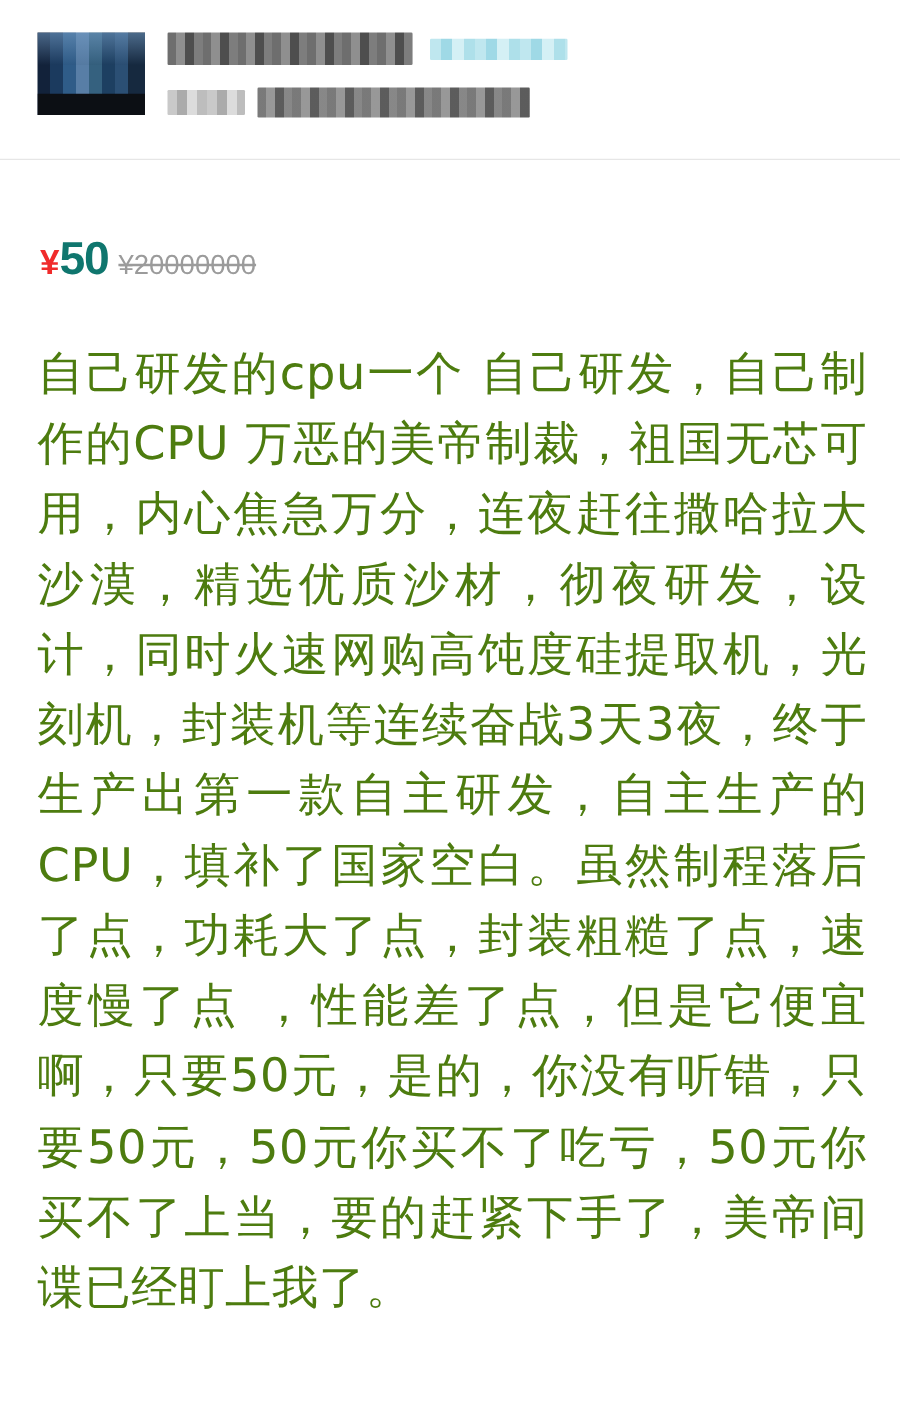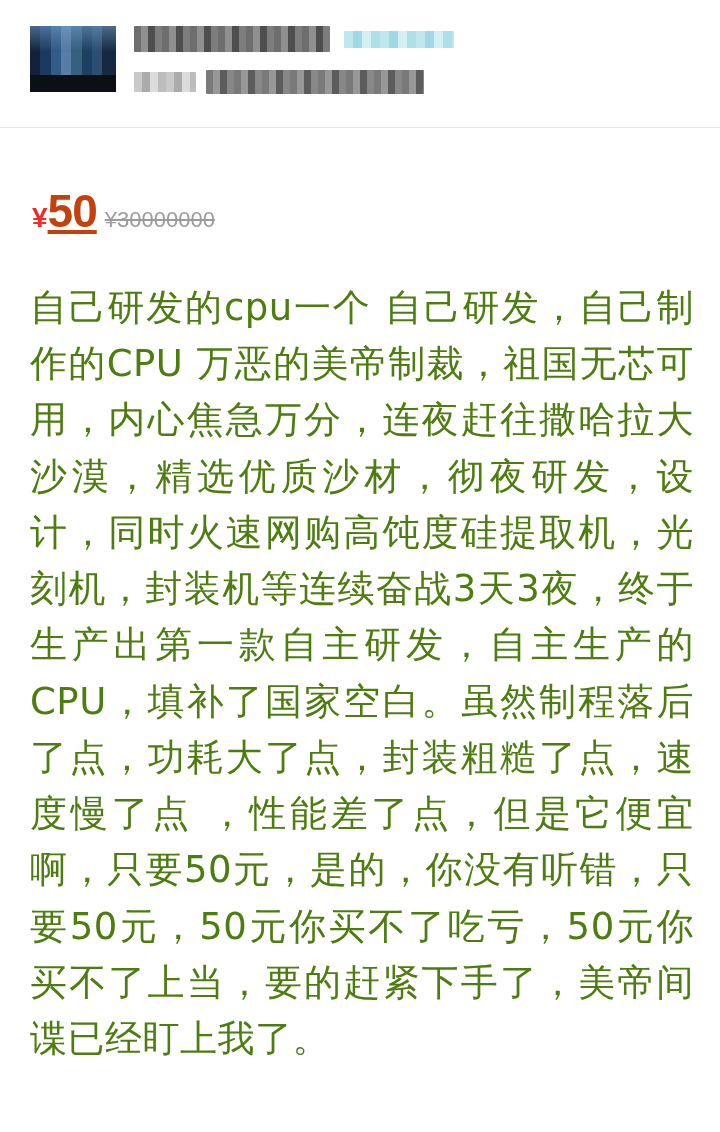--- a/index.html
+++ b/index.html
@@ -148,26 +148,25 @@
     display: flex;
     align-items: baseline;
   }
   .price-symbol {
     color: #f02b2b;
     font-size: 28px;
     font-weight: bold;
     line-height: 1;
   }
   .price-value {
-    color: #c2410c;
-    font-size: 46px;
+    color: #0f766e;
+    font-size: 37px;
     font-weight: bold;
     line-height: 1;
     letter-spacing: -1px;
-    text-decoration: underline;
   }
   .price-original {
     margin-left: 8px;
     color: #9b9b9b;
     font-size: 22px;
     text-decoration: line-through;
     line-height: 1;
   }
 
   
@@ -201,19 +200,19 @@
           <span class="redact redact-dark sub-redact-b"></span>
         </div>
       </div>
     </div>
   </div>
 
   <div class="price-block">
     <div class="price-line">
       <span class="price-symbol">¥</span>
       <span class="price-value">50</span>
-      <span class="price-original">¥30000000</span>
+      <span class="price-original">¥20000000</span>
     </div>
   </div>
 
   <div class="description">自己研发的cpu一个 自己研发，自己制作的CPU 万恶的美帝制裁，祖国无芯可用，内心焦急万分，连夜赶往撒哈拉大沙漠，精选优质沙材，彻夜研发，设计，同时火速网购高饨度硅提取机，光刻机，封装机等连续奋战3天3夜，终于生产出第一款自主研发，自主生产的CPU，填补了国家空白。虽然制程落后了点，功耗大了点，封装粗糙了点，速度慢了点 ，性能差了点，但是它便宜啊，只要50元，是的，你没有听错，只要50元，50元你买不了吃亏，50元你买不了上当，要的赶紧下手了，美帝间谍已经盯上我了。</div>
 
 </div>
 
 </body></html>

